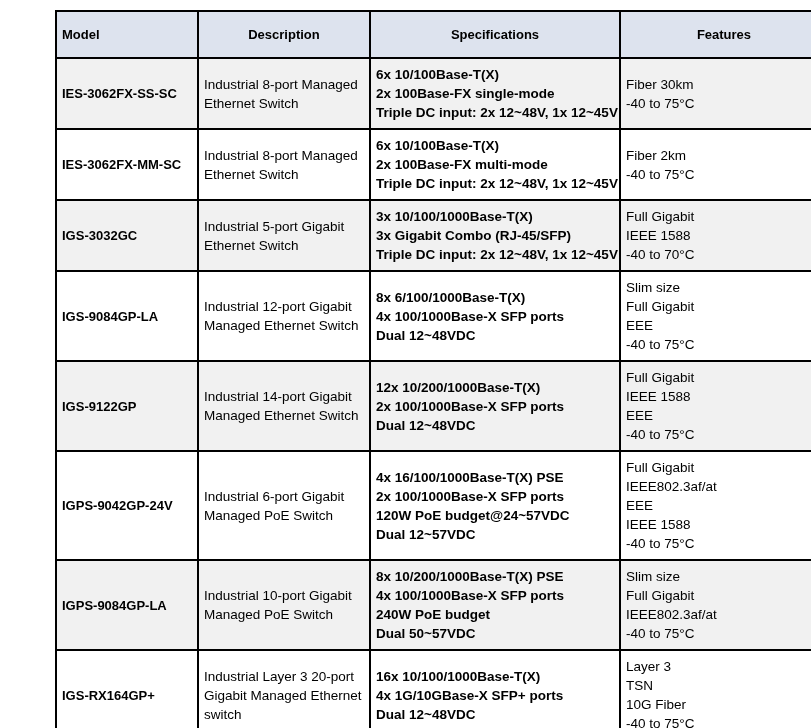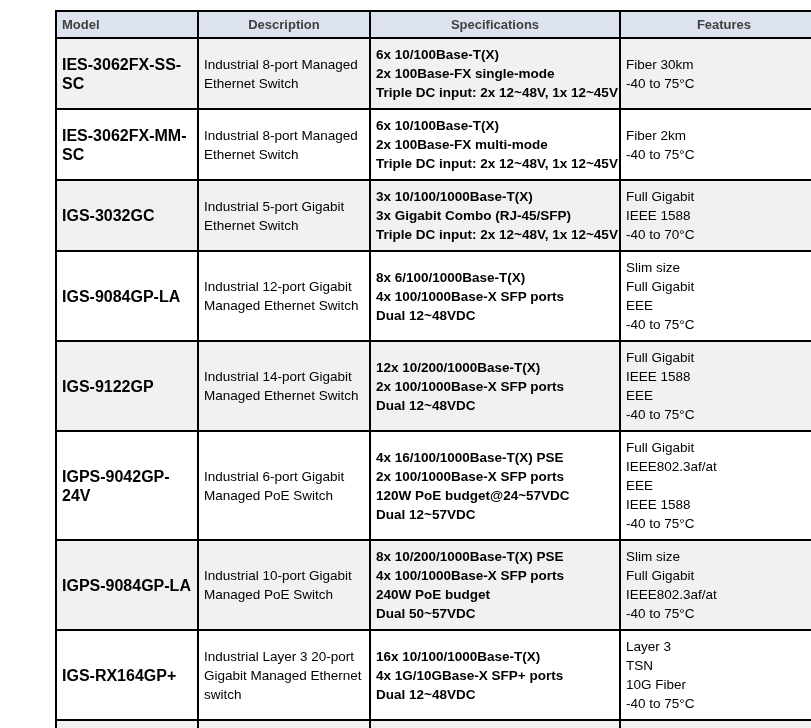--- a/index.html
+++ b/index.html
@@ -26,22 +26,22 @@
   }
   .product-table th,
   .product-table td {
     border: 2px solid #000000;
     overflow: hidden;
   }
   .product-table th {
     background: #dde3ee;
     font-size: 13px;
     font-weight: bold;
-    color: #404040;
-    padding: 4px 5px;
+    color: #000000;
+    padding: 14px 5px;
     text-align: center;
     height: 17px;
   }
   .product-table th.col-model {
     text-align: left;
   }
   .col-model   { width: 130px; }
   .col-desc    { width: 160px; margin-left: 28px; }
   .col-spec    { width: 238px; font-weight: bold; }
   .col-feat    { width: 196px; }
@@ -49,21 +49,21 @@
   .product-table td {
     font-size: 13.5px;
     color: #000000;
     padding: 6px 5px;
     vertical-align: middle;
     line-height: 19px;
     text-align: left;
   }
   .product-table td.col-model {
     font-weight: bold;
-    font-size: 16px;
+    font-size: 13px;
   }
   .product-table tbody tr:nth-child(odd)  { background: #f1f1f1; }
   .product-table tbody tr:nth-child(even) { background: #ffffff; }
   .cell-line { white-space: nowrap; }
 </style>
 </head>
 <body>
 
 <div class="page">
   <div class="table-wrap">

